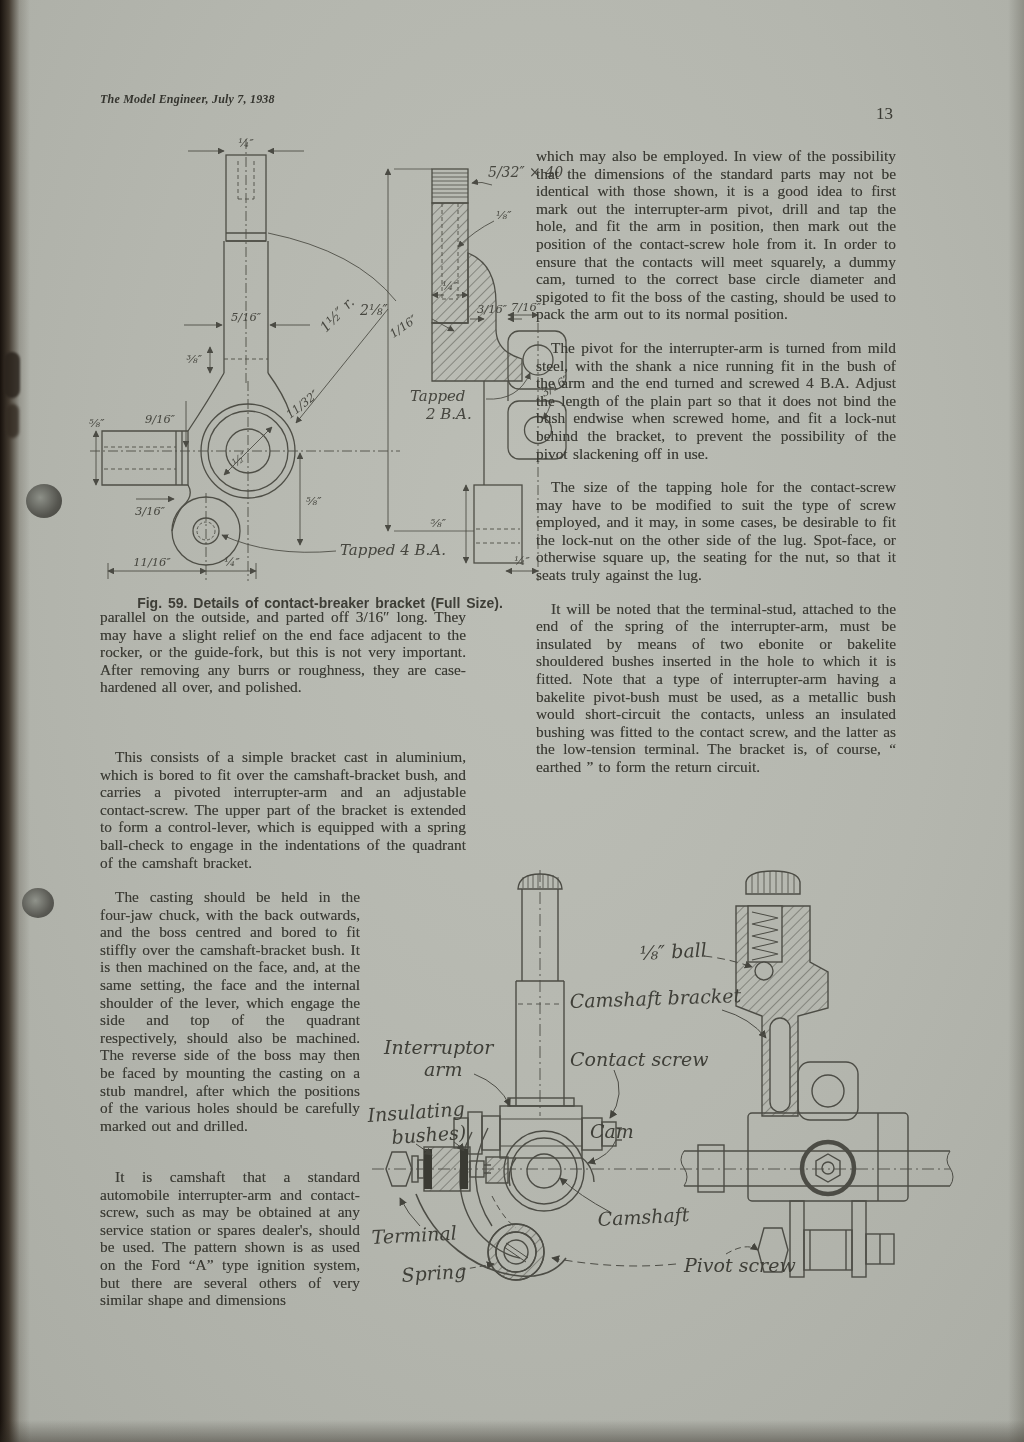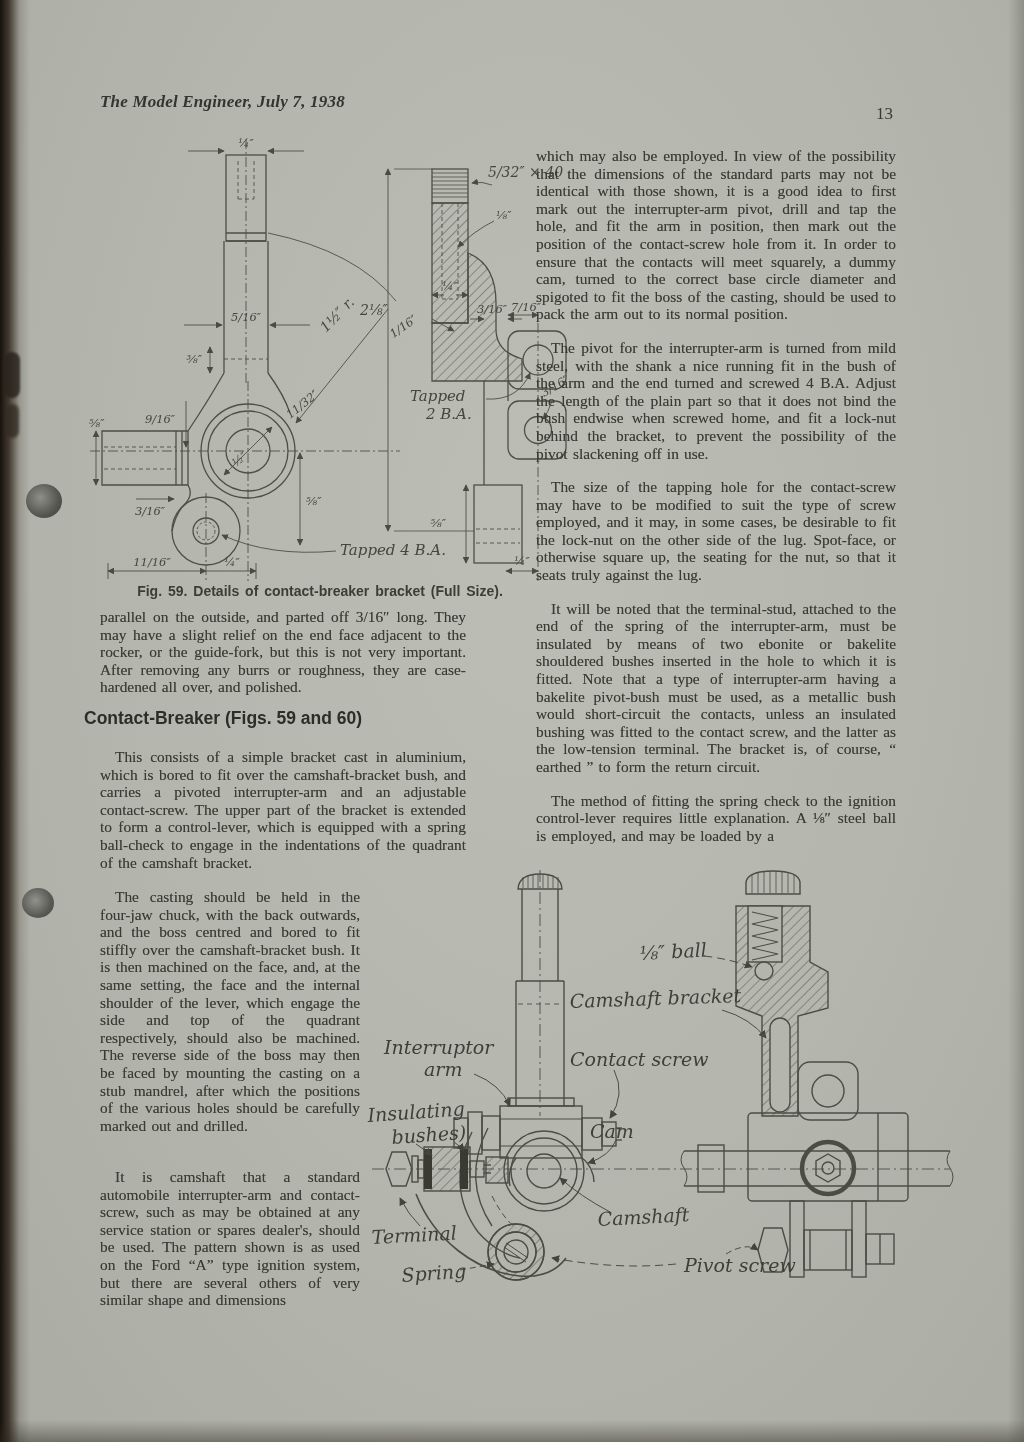--- a/index.html
+++ b/index.html
@@ -16,37 +16,37 @@
   .smudge1{position:absolute;left:4px;top:352px;width:16px;height:46px;border-radius:8px;
     background:#2b241d;opacity:.85;filter:blur(1px);}
   .smudge2{position:absolute;left:6px;top:404px;width:13px;height:34px;border-radius:7px;
     background:#332b22;opacity:.8;filter:blur(1.5px);}
   .hole1{position:absolute;left:26px;top:484px;width:36px;height:34px;border-radius:50%;
     background:radial-gradient(circle at 40% 40%, #8d9088 0%, #565650 60%, #3f3f39 100%);filter:blur(.5px);}
   .hole2{position:absolute;left:22px;top:888px;width:32px;height:30px;border-radius:50%;
     background:radial-gradient(circle at 42% 42%, #90938b 0%, #5a5a54 60%, #434540 100%);filter:blur(.6px);}
 
   .hdr{position:absolute;top:92px;left:100px;font-style:italic;font-weight:bold;
-       font-size:17px;color:#35352f;letter-spacing:.2px;}
+       font-size:12px;color:#35352f;letter-spacing:.2px;}
   .pgnum{position:absolute;top:104px;left:876px;font-size:17px;color:#3a3a33;}
 
   .col{position:absolute;color:#3b3b34;font-size:15.4px;line-height:17.6px;
        text-align:justify;word-spacing:1.4px;text-shadow:0 0 .5px rgba(60,60,52,.55);}
   .col p{margin:16px;}
   .col p.ind{text-indent:15px;}
   .rcol{left:520px;top:131px;width:392px;}
   .lcolA{left:84px;top:592px;width:398px;}
   .lcolB{left:84px;top:872px;width:292px;}
   .lcolC{left:84px;top:1152px;width:292px;}
 
   .subhead{position:absolute;left:84px;top:708px;width:400px;
      font-family:"Liberation Sans",sans-serif;font-weight:bold;font-size:17.5px;color:#2d2d27;}
 
   .cap{position:absolute;font-family:"Liberation Sans",sans-serif;font-weight:600;
-       font-size:14px;color:#3d3d36;text-align:center;}
+       font-size:14px;color:#3d3d36;text-align:center;margin-top:12px;}
   .cap59{left:100px;top:583px;width:440px;word-spacing:2px;}
   .cap60{left:388px;top:1291px;width:500px;word-spacing:5px;}
 
   svg{position:absolute;overflow:visible;}
   svg text{fill:#46463f;}
   .dim{font-family:"DejaVu Serif",serif;font-style:italic;font-size:11.5px;}
   .dimL{font-family:"DejaVu Serif",serif;font-style:italic;font-size:14px;}
   .script{font-family:"DejaVu Serif",serif;font-style:italic;font-size:15px;}
   .hand{font-family:"DejaVu Serif",serif;font-style:italic;font-size:19px;fill:#3f3f38;}
 </style>
@@ -214,27 +214,25 @@
       <text class="dim" x="434" y="432" text-anchor="middle">¼″</text>
     </g>
   </svg>
   <div class="cap cap59">Fig. 59.   Details of contact-breaker bracket (Full Size).</div>
 
   <div class="col rcol">
     <p>which may also be employed.  In view of the possibility that the dimensions of the standard parts may not be identical with those shown, it is a good idea to first mark out the interrupter-arm pivot, drill and tap the hole, and fit the arm in position, then mark out the position of the contact-screw hole from it.  In order to ensure that the contacts will meet squarely, a dummy cam, turned to the correct base circle diameter and spigoted to fit the boss of the casting, should be used to pack the arm out to its normal position.</p>
     <p class="ind">The pivot for the interrupter-arm is turned from mild steel, with the shank a nice running fit in the bush of the arm and the end turned and screwed 4 B.A. Adjust the length of the plain part so that it does not bind the bush endwise when screwed home, and fit a lock-nut behind the bracket, to prevent the possibility of the pivot slackening off in use.</p>
     <p class="ind">The size of the tapping hole for the contact-screw may have to be modified to suit the type of screw employed, and it may, in some cases, be desirable to fit the lock-nut on the other side of the lug. Spot-face, or otherwise square up, the seating for the nut, so that it seats truly against the lug.</p>
     <p class="ind">It will be noted that the terminal-stud, attached to the end of the spring of the interrupter-arm, must be insulated by means of two ebonite or bakelite shouldered bushes inserted in the hole to which it is fitted.  Note that a type of interrupter-arm having a bakelite pivot-bush must be used, as a metallic bush would short-circuit the contacts, unless an insulated bushing was fitted to the contact screw, and the latter as the low-tension terminal.  The bracket is, of course, “ earthed ” to form the return circuit.</p>
-    <p class="ind">The method of fitting the spring check to the ignition control-lever requires little explanation.  A ⅛″ steel ball is employed, and may be loaded by a</p>
   </div>
 
   <div class="col lcolA">
     <p>parallel on the outside, and parted off 3/16″ long. They may have a slight relief on the end face adjacent to the rocker, or the guide-fork, but this is not very important.  After removing any burrs or roughness, they are case-hardened all over, and polished.</p>
   </div>
-  <div class="subhead">Contact-Breaker (Figs. 59 and 60)</div>
   <div class="col" style="left:84px;top:732px;width:398px;position:absolute">
     <p class="ind">This consists of a simple bracket cast in aluminium, which is bored to fit over the camshaft-bracket bush, and carries a pivoted interrupter-arm and an adjustable contact-screw.  The upper part of the bracket is extended to form a control-lever, which is equipped with a spring ball-check to engage in the indentations of the quadrant of the camshaft bracket.</p>
   </div>
   <div class="col lcolB">
     <p class="ind">The casting should be held in the four-jaw chuck, with the back outwards, and the boss centred and bored to fit stiffly over the camshaft-bracket bush.  It is then machined on the face, and, at the same setting, the face and the internal shoulder of the lever, which engage the side and top of the quadrant respectively, should also be machined.  The reverse side of the boss may then be faced by mounting the casting on a stub mandrel, after which the positions of the various holes should be carefully marked out and drilled.</p>
   </div>
   <div class="col lcolC">
     <p class="ind">It is camshaft that a standard automobile interrupter-arm and contact-screw, such as may be obtained at any service station or spares dealer's, should be used. The pattern shown is as used on the Ford “A” type ignition system, but there are several others of very similar shape and dimensions</p>
   </div>
 

